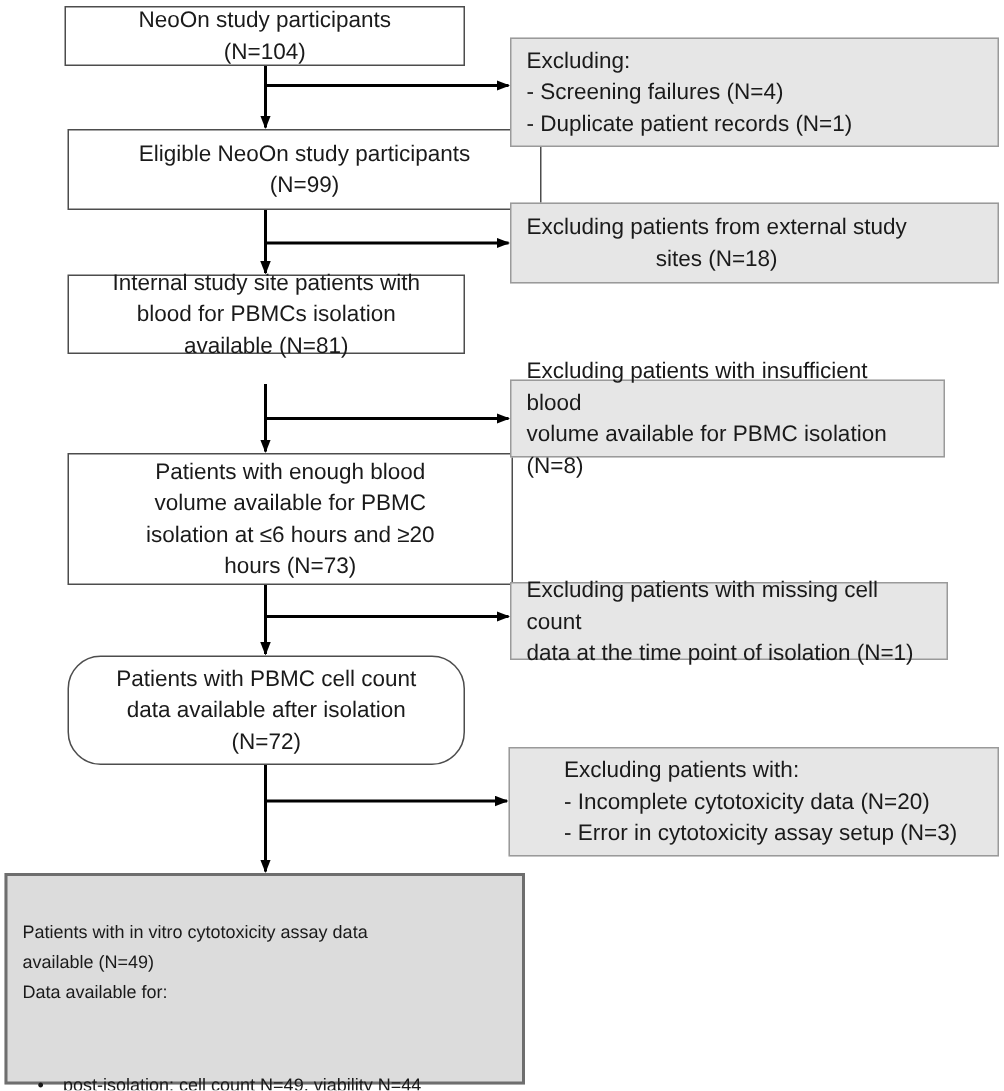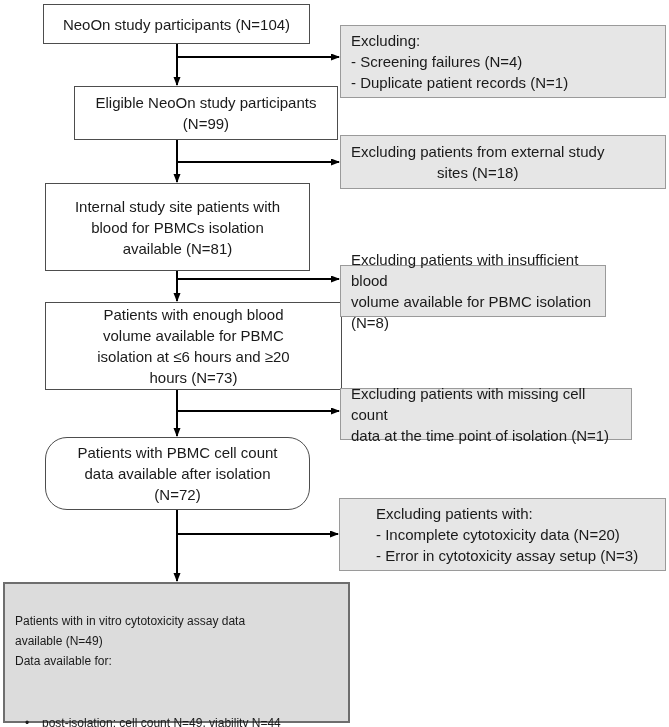--- a/index.html
+++ b/index.html
@@ -26,46 +26,46 @@
     line-height: 21px;
     white-space: pre-line;
   }
   .flow-box {
     background: #ffffff;
     border: 1.5px solid #4d4d4d;
     display: flex;
     align-items: center;
     justify-content: center;
     text-align: center;
-    padding: 2px 12px;
+    padding: 2px 22px;
   }
   .excl-box {
     background: #e6e6e6;
     border: 1.5px solid #9a9a9a;
     display: flex;
     align-items: center;
     text-align: left;
     padding: 4px 10px;
   }
   .final-box {
     background: #dcdcdc;
     border: 2px solid #6e6e6e;
     text-align: left;
     padding: 6px 10px 4px 10px;
   }
   
   .f1 { left: 43px; top: 4px;   width: 267px; height: 40px; }
-  .f2 { left: 45px; top: 86px;  width: 264px; height: 54px; margin-left: 29px; }
-  .f3 { left: 45px; top: 183px; width: 265px; height: 88px; }
+  .f2 { left: 45px; top: 86px;  width: 316px; height: 54px; }
+  .f3 { left: 45px; top: 183px; width: 265px; height: 53px; }
   .f4 { left: 45px; top: 302px; width: 297px; height: 88px; }
   .f5 { left: 45px; top: 437px; width: 265px; height: 73px; border-radius: 22px; }
   
   .e1 { left: 340px; top: 25px;  width: 326px; height: 73px; }
   .e2 { left: 340px; top: 135px; width: 326px; height: 54px; text-align: center; }
-  .e3 { left: 340px; top: 253px; width: 266px; height: 52px; margin-top: 12px; }
+  .e3 { left: 340px; top: 253px; width: 290px; height: 52px; }
   .e4 { left: 340px; top: 388px; width: 292px; height: 52px; }
   .e5 { left: 339px; top: 498px; width: 327px; height: 73px; padding-left: 36px; }
   
   .f6 { left: 3px; top: 582px; width: 347px; height: 141px; }
   .final-box .headline { font-size: 12px; line-height: 20px; white-space: pre-line; }
   .final-box ul {
     margin: 2px 0 0 0;
     padding: 0 0 0 10px;
     list-style: none;
   }

